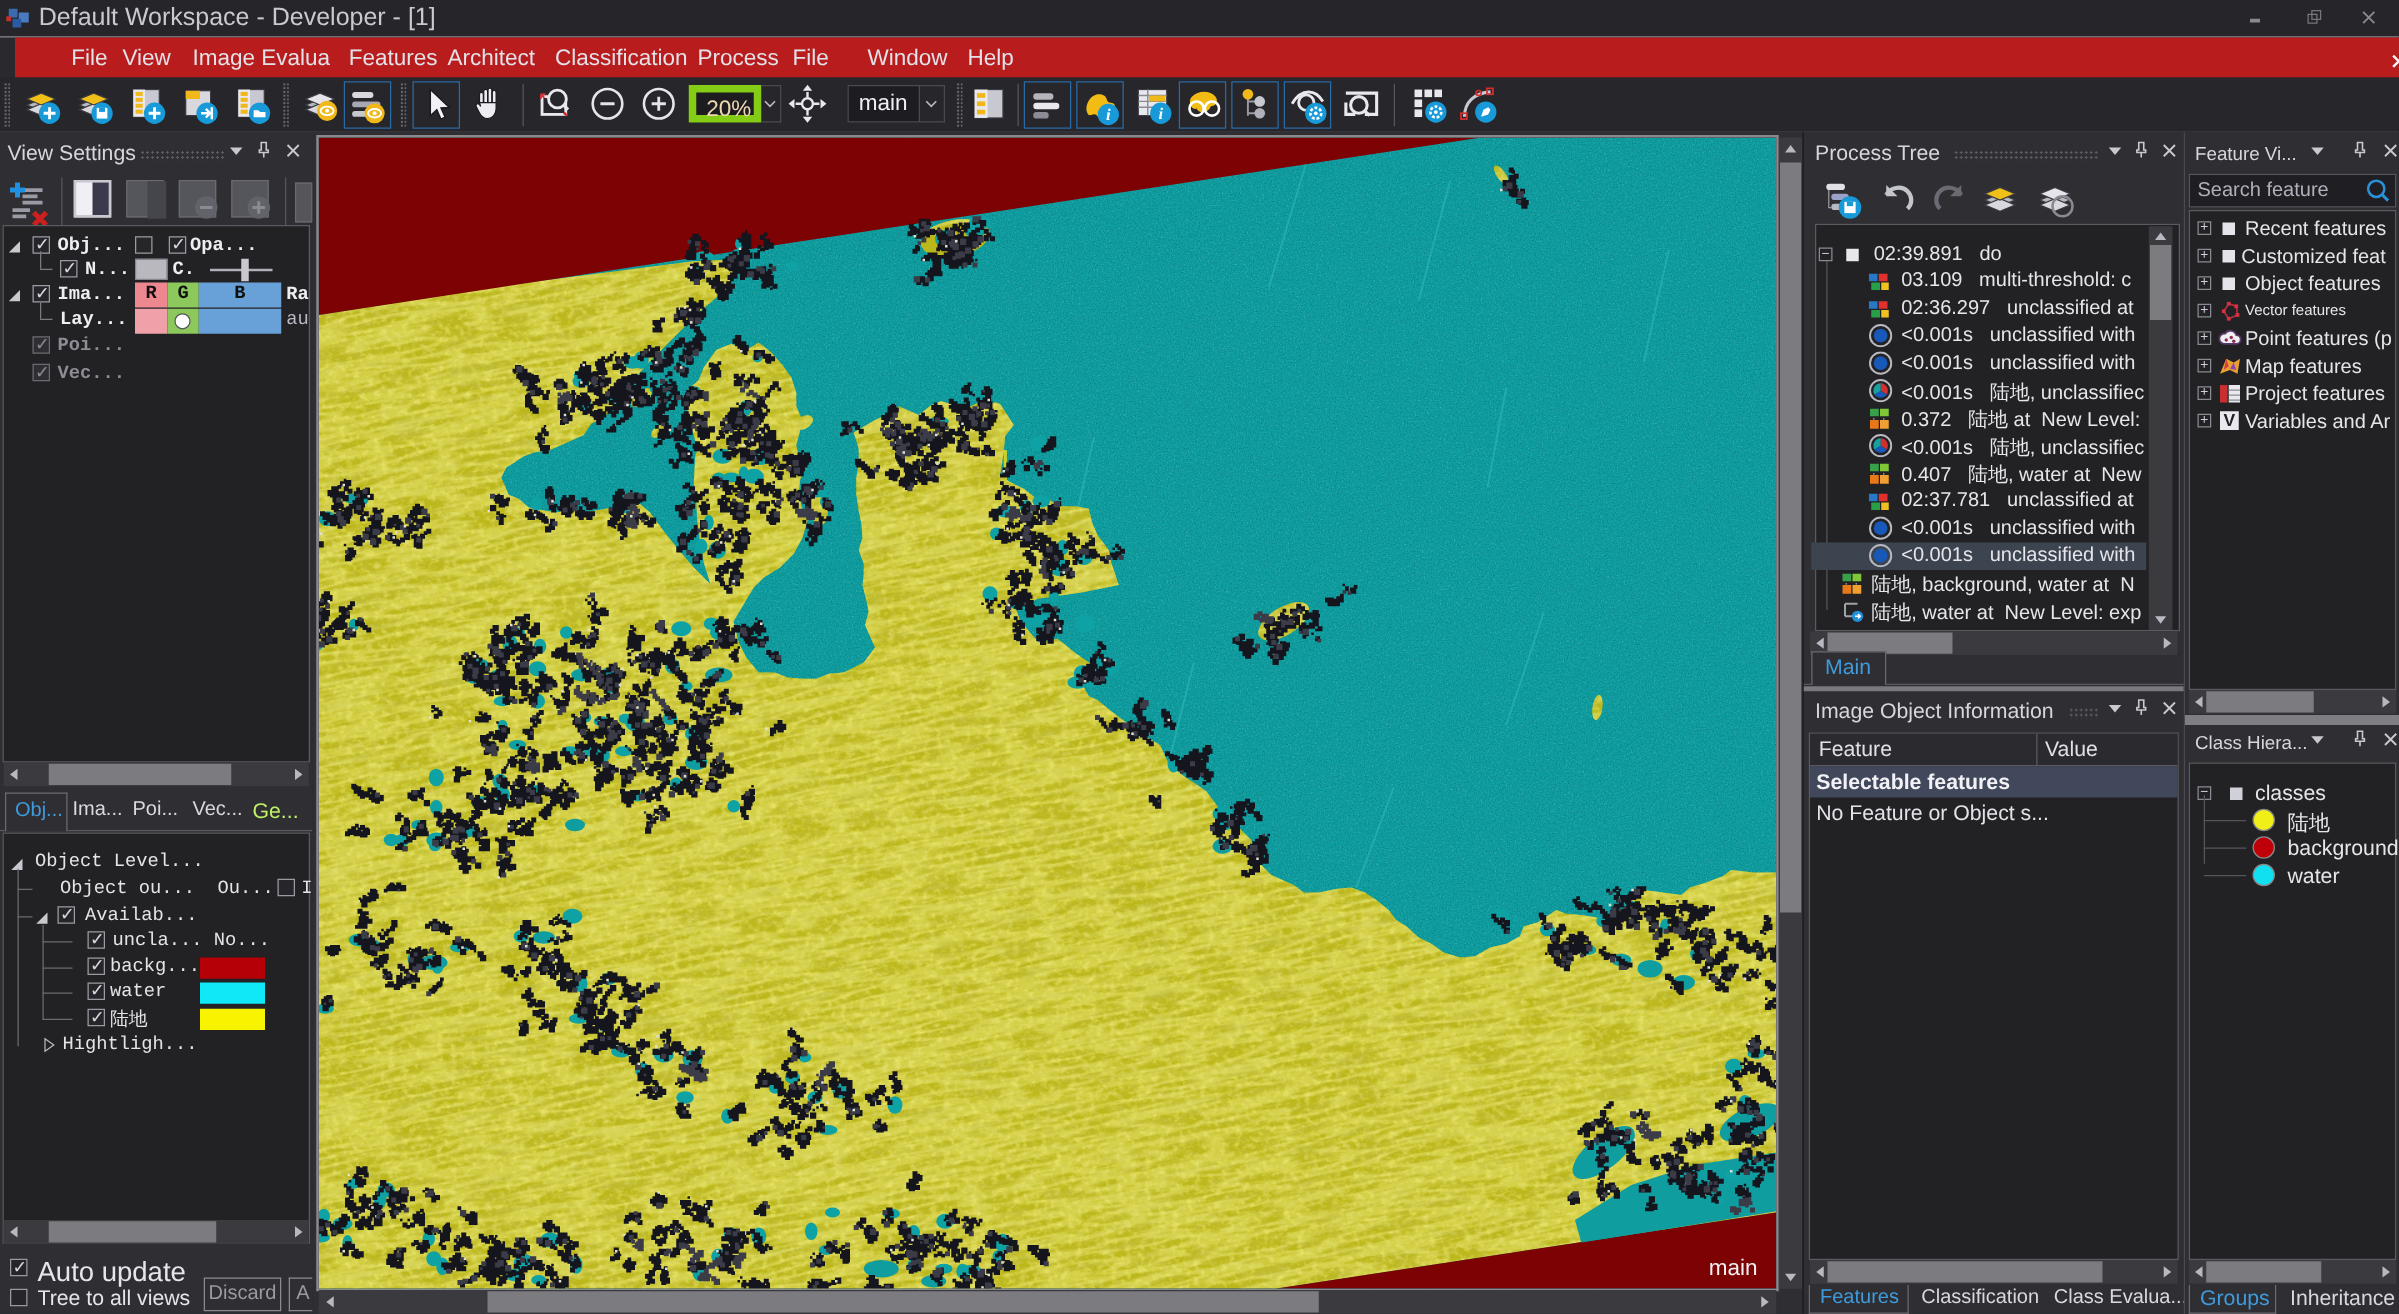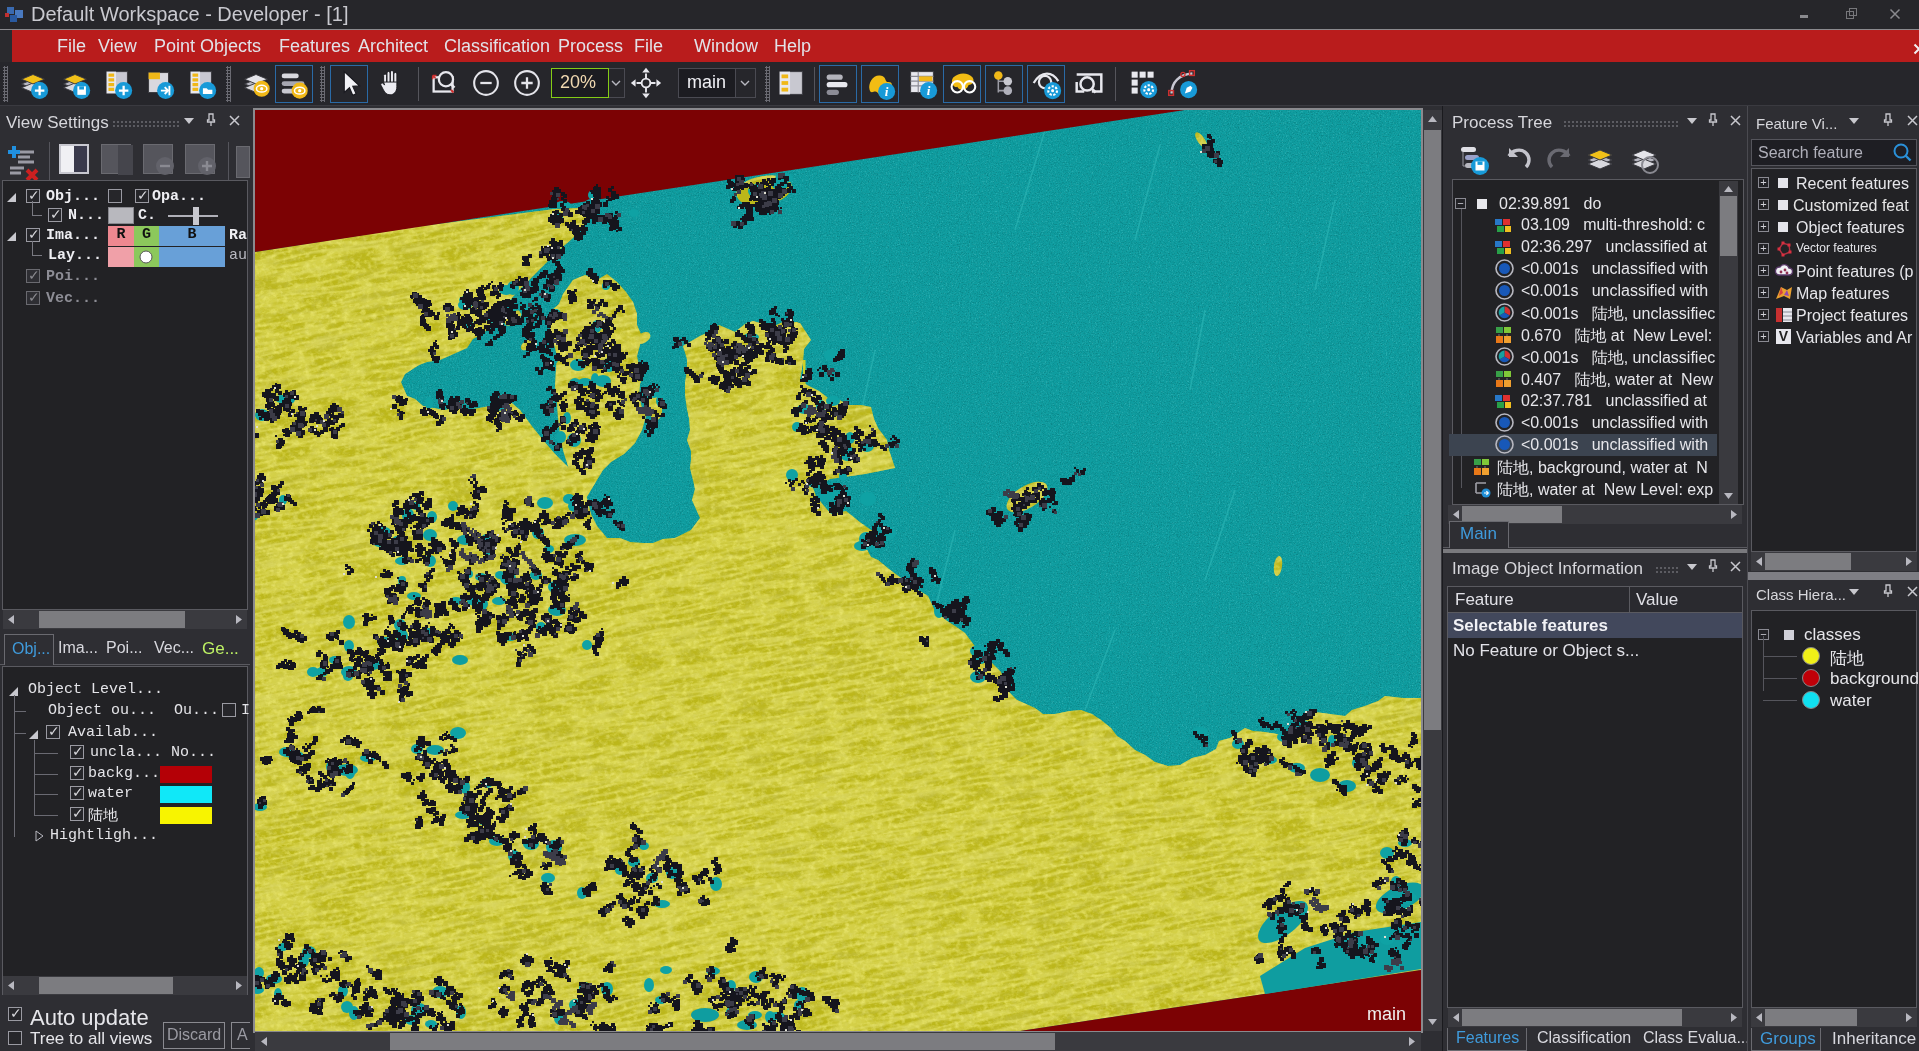--- a/index.html
+++ b/index.html
@@ -43,21 +43,21 @@
   <div class="abs" style="left:1849px;top:8px;width:8px;height:8px;border:1px solid #77777b"></div>
   <svg class="abs" style="left:1889px;top:8px" width="12" height="12">
       <path d="M1.5,1.5 L10.5,10.5 M10.5,1.5 L1.5,10.5" stroke="#8a8a8e" stroke-width="1.5"></path>
     </svg>
   <div class="abs" style="left:0;top:29px;width:1919px;height:1px;background:#8a8a8e"></div>
 </div>
 
 <div id="menubar">
   <div class="menuitem" style="left:45px">File</div>
   <div class="menuitem" style="left:86px">View</div>
-  <div class="menuitem" style="left:142px">Point Objects</div>
+  <div class="menuitem" style="left:142px">Image Evalua</div>
   <div class="menuitem" style="left:267px">Features</div>
   <div class="menuitem" style="left:346px">Architect</div>
   <div class="menuitem" style="left:432px">Classification</div>
   <div class="menuitem" style="left:546px">Process</div>
   <div class="menuitem" style="left:622px">File</div>
   <div class="menuitem" style="left:682px">Window</div>
   <div class="menuitem" style="left:762px">Help</div>
   <svg class="abs" style="left:1901px;top:13px" width="12" height="12">
       <path d="M1.5,1.5 L10.5,10.5 M10.5,1.5 L1.5,10.5" stroke="#f0f0f4" stroke-width="2"></path>
     </svg>
@@ -146,21 +146,21 @@
         <path d="M28,29 l-2.6,-2.6" stroke="#d03030" stroke-width="2.2"></path>
       </svg></div>
 <div class="tbox" style="left:467px;"><svg width="38" height="36" viewBox="0 0 38 38">
         <circle cx="19" cy="19" r="12.5" fill="none" stroke="#e4e4ea" stroke-width="2.2"></circle>
         <path d="M13,19 h12" stroke="#e4e4ea" stroke-width="2.4"></path>
       </svg></div>
 <div class="tbox" style="left:508px;"><svg width="38" height="36" viewBox="0 0 38 38">
         <circle cx="19" cy="19" r="12.5" fill="none" stroke="#e4e4ea" stroke-width="2.2"></circle>
         <path d="M13,19 h12 M19,13 v12" stroke="#e4e4ea" stroke-width="2.4"></path>
       </svg></div>
-<div class="abs" style="left:551px;top:6px;width:58px;height:30px;background:#1c1c21;border:1px solid #84cc16;color:#f0d8b0;font-size:18px;padding:3px 0 0 8px">20%</div>
+<div class="abs" style="left:551px;top:6px;width:58px;height:30px;background:#1c1c21;border:6px solid #84cc16;color:#f0d8b0;font-size:18px;padding:3px 0 0 8px">20%</div>
 <div class="abs" style="left:609px;top:6px;width:16px;height:30px;border:1px solid #4a4a52;border-left:none"><svg width="14" height="28">
         <path d="M3,12 l4,4 l4,-4" fill="none" stroke="#b8b8c0" stroke-width="1.4"></path>
       </svg></div>
 <div class="tbox" style="left:627px;"><svg width="38" height="36" viewBox="0 0 38 38">
         <circle cx="19" cy="19" r="4.6" fill="none" stroke="#e8e8ee" stroke-width="2"></circle>
         <path d="M19,3 l-4,5 h8 z M19,35 l-4,-5 h8 z M3,19 l5,-4 v8 z M35,19 l-5,-4 v8 z" fill="#e8e8ee"></path>
         <path d="M19,9 v5 M19,24 v5 M9,19 h5 M24,19 h5" stroke="#e8e8ee" stroke-width="2"></path>
       </svg></div>
 <div class="abs" style="left:678px;top:6px;width:58px;height:30px;background:#1c1c21;border:1px solid #4a4a52;color:#f0f0f4;font-size:18px;padding:3px 0 0 8px">main</div>
 <div class="abs" style="left:736px;top:6px;width:20px;height:30px;border:1px solid #4a4a52;border-left:none"><svg width="18" height="28">
@@ -782,21 +782,21 @@
       <path d="M9.5,9.5 L4.5,12.5 A6,6 0 0 1 9.5,3.5 Z" fill="#18a0a0"></path>
     </svg>
 <div class="ptrow" style="left:78px;top:198px">&lt;0.001s   陆地, unclassifiec</div>
 <svg class="abs" style="left:52px;top:220px" width="19" height="18">
       <rect x="1" y="1" width="7" height="6" fill="#38a048"></rect>
       <rect x="9" y="1" width="7" height="6" fill="#80c838"></rect>
       <rect x="1" y="10" width="7" height="7" fill="#e87818"></rect>
       <rect x="9" y="10" width="7" height="7" fill="#f0a030"></rect>
       <path d="M4,8.5 v1 M12,8.5 v1" stroke="#ccc"></path>
     </svg>
-<div class="ptrow" style="left:78px;top:220px">0.670   陆地 at  New Level:</div>
+<div class="ptrow" style="left:78px;top:220px">0.372   陆地 at  New Level:</div>
 <svg class="abs" style="left:52px;top:241px" width="19" height="19">
       <circle cx="9.5" cy="9.5" r="8.5" fill="none" stroke="#b8b8c0" stroke-width="1.6"></circle>
       <path d="M9.5,9.5 L9.5,3.5 A6,6 0 0 1 14.5,12.5 Z" fill="#d03030"></path>
       <path d="M9.5,9.5 L14.5,12.5 A6,6 0 0 1 4.5,12.5 Z" fill="#1858b8"></path>
       <path d="M9.5,9.5 L4.5,12.5 A6,6 0 0 1 9.5,3.5 Z" fill="#18a0a0"></path>
     </svg>
 <div class="ptrow" style="left:78px;top:242px">&lt;0.001s   陆地, unclassifiec</div>
 <svg class="abs" style="left:52px;top:264px" width="19" height="18">
       <rect x="1" y="1" width="7" height="6" fill="#38a048"></rect>
       <rect x="9" y="1" width="7" height="6" fill="#80c838"></rect>

